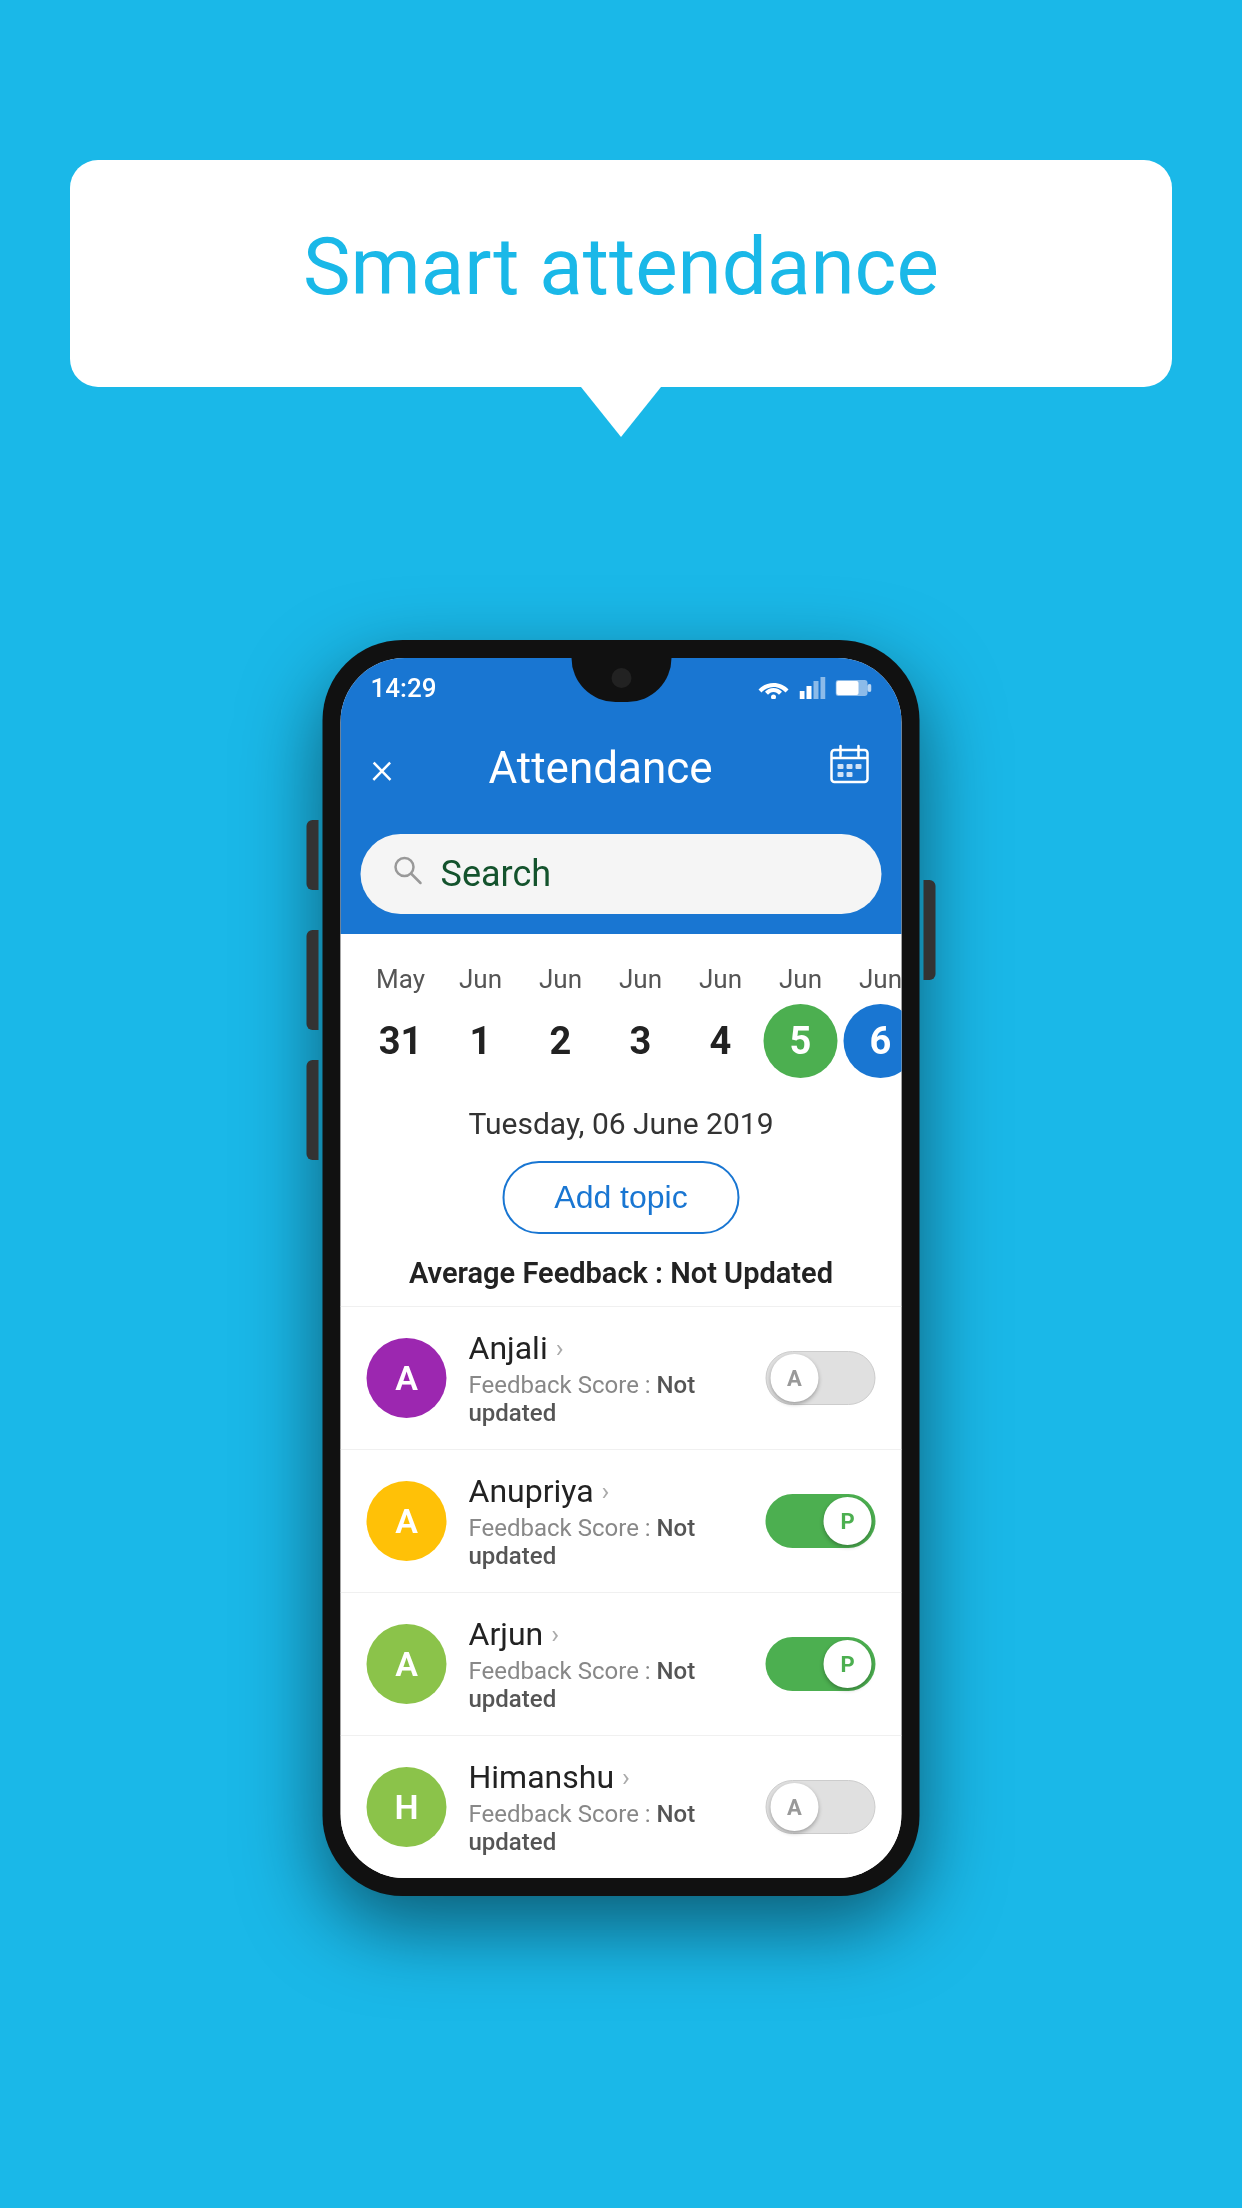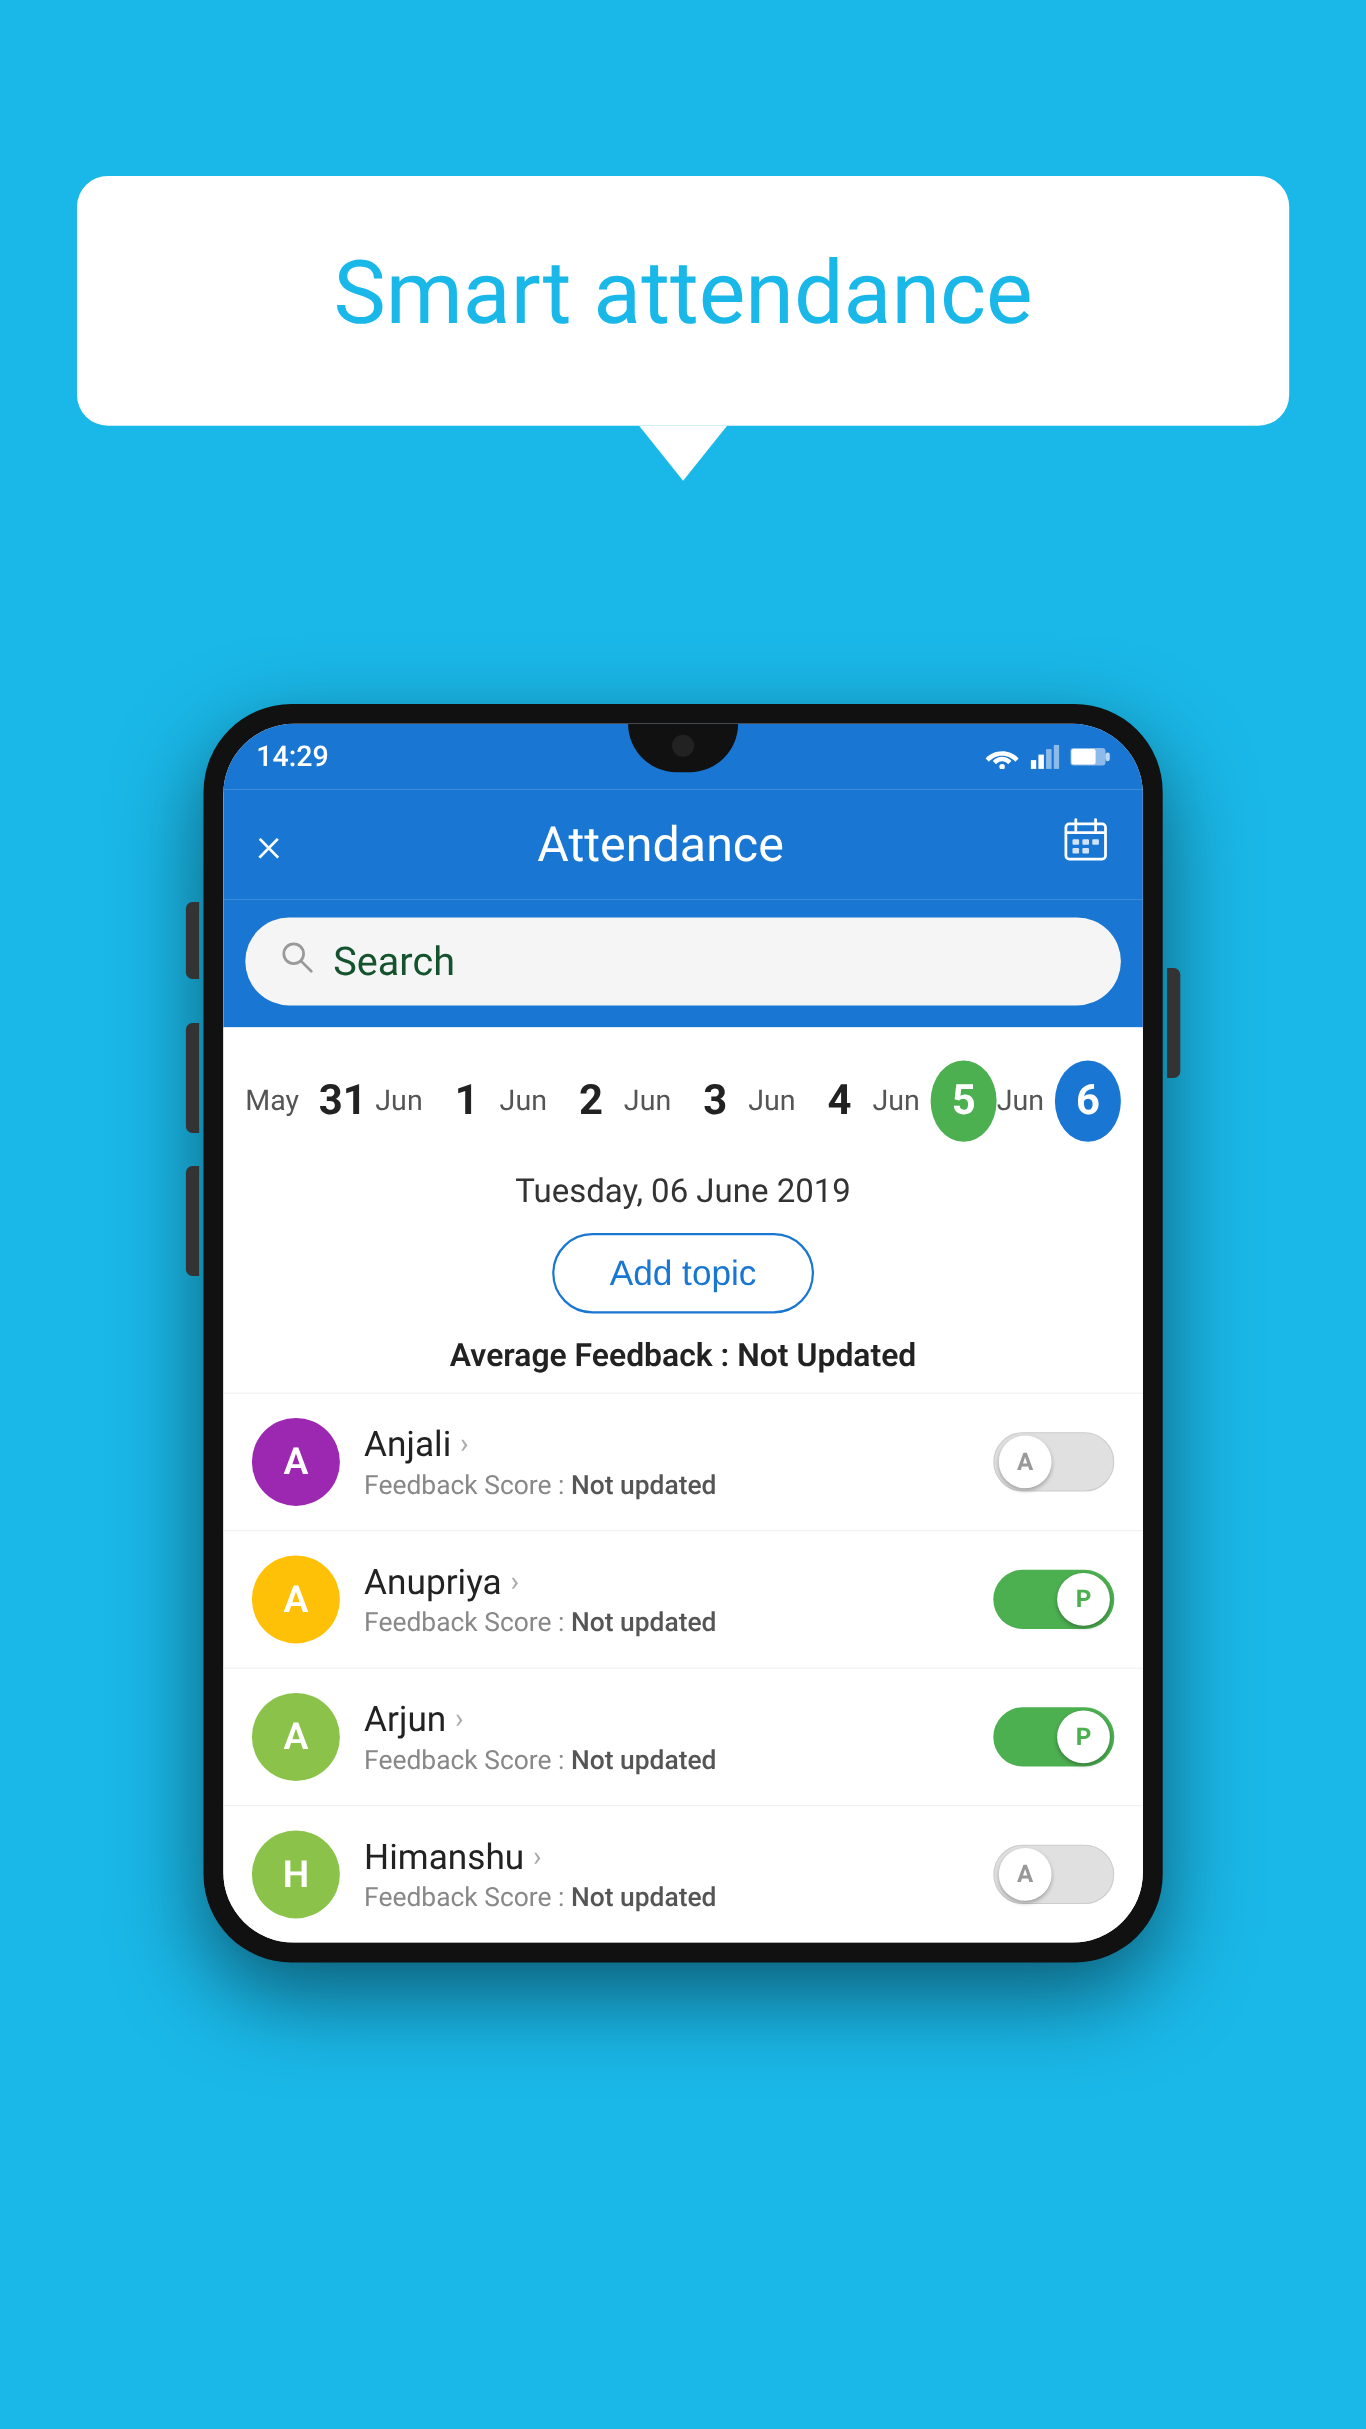--- a/index.html
+++ b/index.html
@@ -52,21 +52,21 @@
       border-right: 40px solid transparent;
       border-top: 50px solid #fff;
     }
 
     
     .phone-wrapper {
       position: absolute;
       top: 640px;
       left: 50%;
       transform: translateX(-50%);
-      width: 872px;
+      width: 597px;
     }
 
     .phone-frame {
       background: #111;
       border-radius: 80px;
       padding: 18px;
       box-shadow: 0 30px 80px rgba(0,0,0,0.5);
       position: relative;
     }
 
@@ -179,21 +179,21 @@
     .calendar-strip {
       background: #fff;
       padding: 30px 20px 10px;
       display: flex;
       justify-content: space-around;
       align-items: flex-start;
     }
 
     .cal-day {
       display: flex;
-      flex-direction: row;
+      flex-direction: column;
       align-items: center;
       gap: 10px;
       min-width: 80px;
     }
 
     .cal-month {
       font-size: 26px;
       color: #555;
       font-weight: 400;
     }

